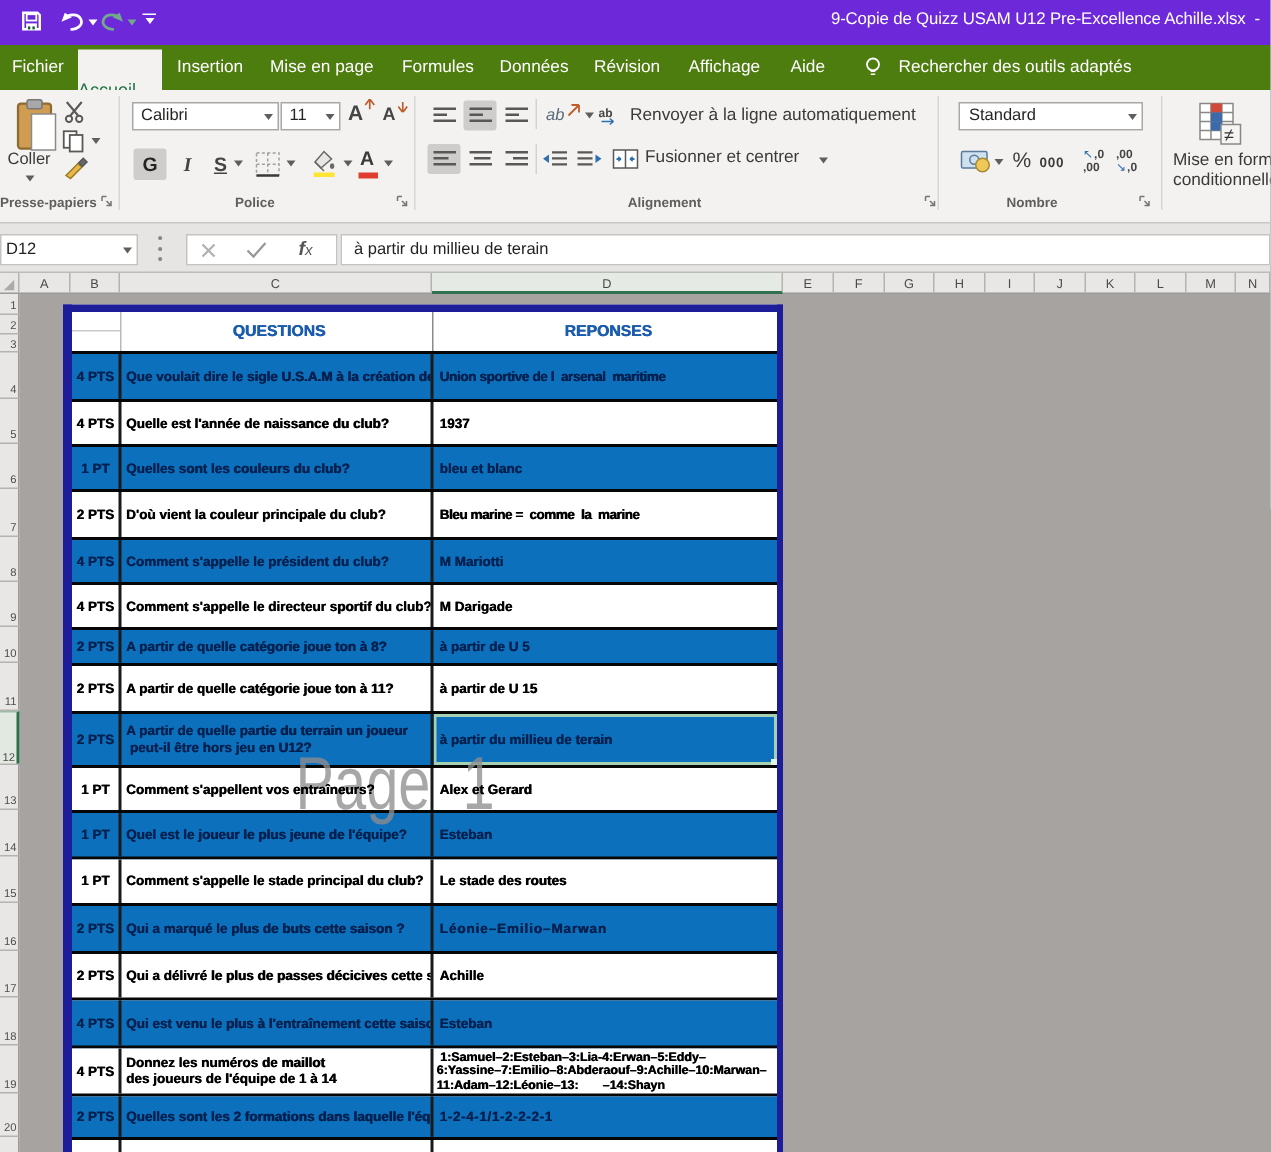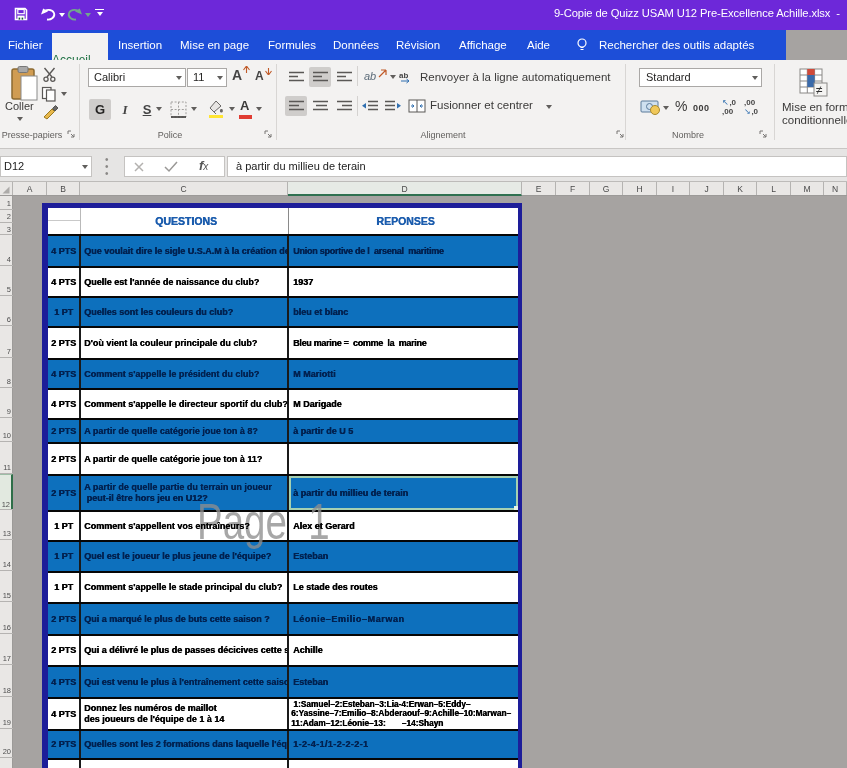--- a/index.html
+++ b/index.html
@@ -2,28 +2,28 @@
 <html><head><meta charset="utf-8">
 <style>
 html,body{margin:0;padding:0;}
 *{box-sizing:border-box;font-family:"Liberation Sans",sans-serif;}
 #root{position:relative;width:847px;height:768px;overflow:hidden;background:#a6a3a1;}
 .abs{position:absolute;}
 
 #titlebar{position:absolute;left:0;top:0;width:847px;height:30px;background:#6d28d9;}
 #title{position:absolute;top:7px;right:7px;color:#fff;font-size:11.2px;letter-spacing:-0.1px;white-space:nowrap;}
 
-#tabbar{position:absolute;left:0;top:30px;width:786px;height:30px;background:#1d4ed8;}
+#tabbar{position:absolute;left:0;top:30px;width:847px;height:30px;background:#4d7c0f;}
 .tab{position:absolute;top:0;height:30px;line-height:30px;color:#fff;font-size:11.5px;white-space:nowrap;}
 #tabsel{position:absolute;left:52px;top:3px;width:56px;height:27px;background:#f3f2f1;}
 #tabsel span{display:block;margin-top:20px;text-align:left;font-size:12px;color:#217346;}
 
 #ribbon{position:absolute;left:0;top:60px;width:847px;height:89px;background:#f3f2f1;border-bottom:1px solid #c8c6c4;}
 .gsep{position:absolute;top:4px;height:76px;width:1px;background:#d8d6d4;}
-.glabel{position:absolute;top:70px;font-size:9px;color:#605e5c;text-align:center;white-space:nowrap;}
+.glabel{position:absolute;top:70px;font-size:9px;color:#605e5c;text-align:center;white-space:nowrap;font-weight:bold;}
 .dlg{position:absolute;top:70px;width:9px;height:9px;}
 .combo{position:absolute;background:#fff;border:1px solid #aaa8a6;font-size:11px;color:#252423;}
 .caret{position:absolute;width:0;height:0;border-left:3px solid transparent;border-right:3px solid transparent;border-top:4px solid #605e5c;}
 .icontxt{position:absolute;color:#444;}
 .selbox{background:#cfcdcb;border-radius:2px;}
 
 #fbar{position:absolute;left:0;top:149px;width:847px;height:33px;background:#e6e5e4;border-bottom:1px solid #bdbbb9;}
 
 #colheads{position:absolute;left:0;top:182px;width:847px;height:14px;background:#e9e7e5;border-bottom:1px solid #9c9a98;}
 .ch{position:absolute;top:0;height:13px;line-height:14px;font-size:8.5px;color:#4a4a4a;text-align:center;border-right:1px solid #b5b3b1;}
@@ -363,20 +363,21 @@
     <div class="cell cd ct">M Darigade</div>
   </div>
   <div class="row blue" style="height:24px">
     <div class="cell cb ct">2 PTS</div>
     <div class="cell cc ct">A partir de quelle catégorie joue ton à 8?</div>
     <div class="cell cd ct">à partir de U 5</div>
   </div>
   <div class="row white" style="height:32px">
     <div class="cell cb ct">2 PTS</div>
     <div class="cell cc ct">A partir de quelle catégorie joue ton à 11?</div>
+    <div class="cell cd ct">à partir de U 15</div>
   </div>
   <div class="row blue" style="height:36px">
     <div class="cell cb ct">2 PTS</div>
     <div class="cell cc ct">
           <span style="position:relative;z-index:6">A partir de quelle partie du terrain un joueur<br>&nbsp;peut-il être hors jeu en U12?</span>
         </div>
     <div class="cell cd ct" style="box-shadow:inset 0 0 0 2px #a5d0b2">
           <span style="position:relative;z-index:6">à partir du millieu de terain</span>
           <div style="position:absolute;right:0px;bottom:0px;width:4px;height:4px;background:#e4f3e8"></div>
         </div>

